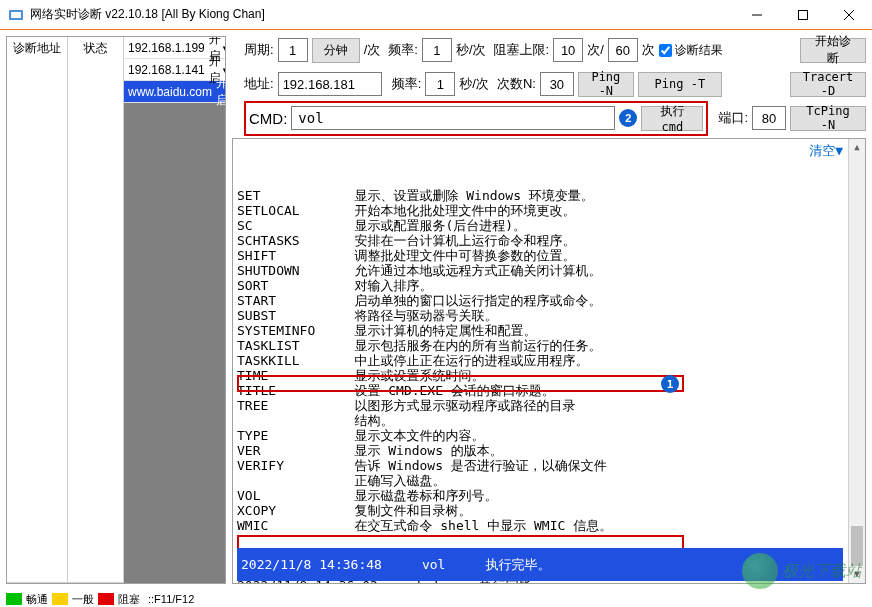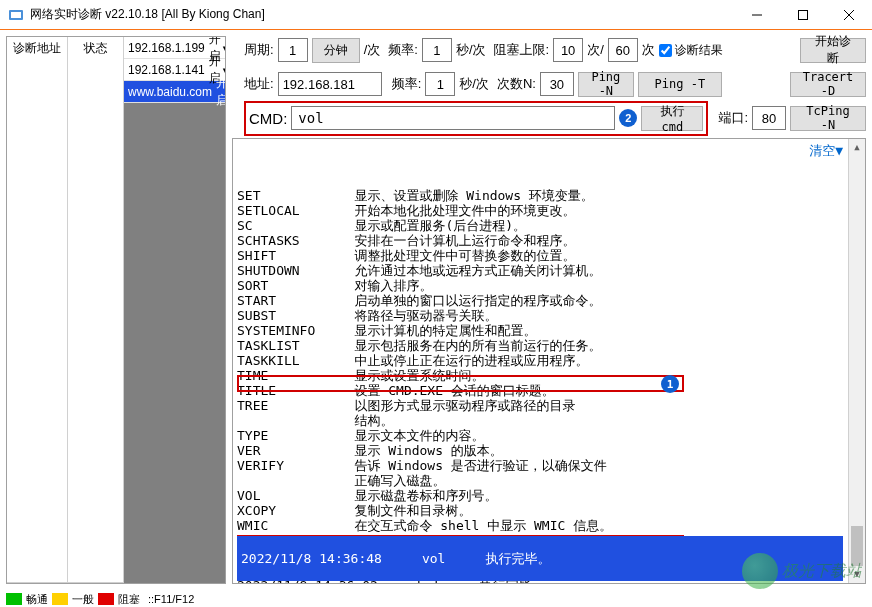--- a/index.html
+++ b/index.html
@@ -47,21 +47,21 @@
 
 .statusbar { height: 16px; display: flex; align-items: center; font-size: 11px; gap: 4px; padding: 0 6px; position: absolute; bottom: 0; left: 0; right: 0; }
 .sb-green { width: 16px; height: 12px; background: #00c000; }
 .sb-yellow { width: 16px; height: 12px; background: #ffd000; }
 .sb-red { width: 16px; height: 12px; background: #e00000; }
 
 .watermark { position: absolute; right: 10px; bottom: 18px; opacity: 0.55; display: flex; align-items: center; gap: 4px; }
 .watermark-icon { width: 36px; height: 36px; border-radius: 50%; background: radial-gradient(circle at 35% 35%, #5bd85b, #2a9d3c); position: relative; }
 .watermark-text { font-size: 16px; font-style: italic; background: linear-gradient(90deg,#2a9d3c,#1a6d2c); -webkit-background-clip: text; color: transparent; font-weight: normal; }
 
-.status-line { background: #2050e0; color: #fff; font-family: SimSun, monospace; font-size: 13px; padding: 15px 4px; display: flex; gap: 40px; }
+.status-line { background: #2050e0; color: #fff; font-family: SimSun, monospace; font-size: 13px; padding: 9px 4px; display: flex; gap: 40px; }
 .status-line span { display: inline-block; }
 
 .log-content { white-space: pre; padding-right: 18px; }
 .hl1 { position: absolute; left: 4px; top: 236px; width: 447px; height: 17px; border: 2px solid #d00000; }
 .hl1 .num-badge { position: absolute; right: 3px; top: -2px; }
 .hl3 { position: absolute; left: 4px; top: 396px; width: 447px; height: 45px; border: 2px solid #d00000; }
 .hl3 .num-badge { position: absolute; right: 3px; bottom: 2px; }
 </style>
 </head>
 <body>

